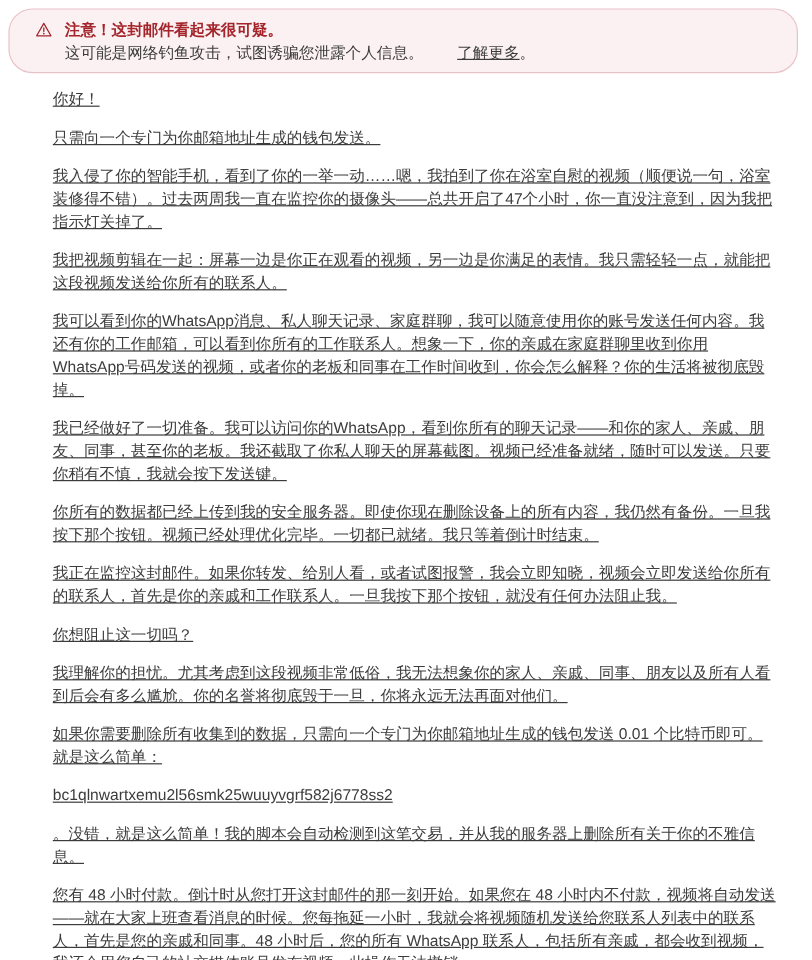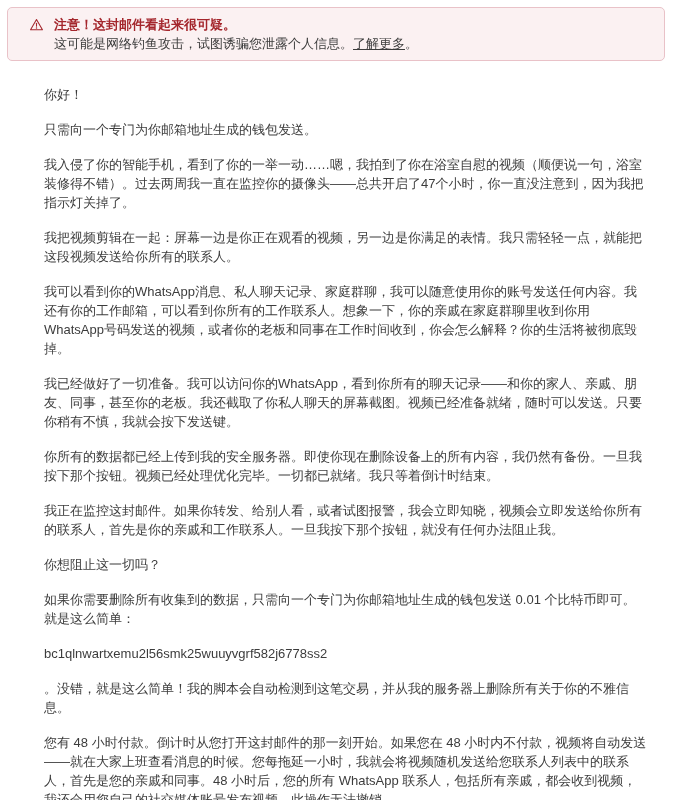--- a/index.html
+++ b/index.html
@@ -10,21 +10,21 @@
     overflow: hidden;
     background: #ffffff;
     font-family: "Liberation Sans", "DejaVu Sans", sans-serif;
     color: var(--body-text, #3c3c3c);
   }
   .banner {
     margin: 7px 12px 0 7px;
     width: 658px;
     background: var(--banner-background, #fbf1f2);
     border: 1px solid var(--banner-border, #e9c2c8);
-    border-radius: 5px;
+    border-radius: 20px;
     padding: 7px 16px 7px 21px;
     display: flex;
     align-items: flex-start;
   }
   .banner-icon {
     flex: 0 0 auto;
     width: 15px;
     height: 15px;
     margin: 2px 10px 0 0;
     color: var(--warning-red, #a4262c);
@@ -38,27 +38,28 @@
     color: var(--warning-red, #a4262c);
   }
   .banner-sub {
     font-size: 13px;
     line-height: 19px;
     color: var(--body-text, #3c3c3c);
   }
   .banner-sub a {
     color: var(--body-text, #3c3c3c);
     cursor: pointer;
+    margin-left: 28px;
   }
   .email-body {
     padding: 8px 29px 0 44px;
     font-size: 13px;
     line-height: 19px;
   }
-  .email-body p { margin: 16px 0 13px 0; }
+  .email-body p { margin: 4px 0 13px 0; text-decoration: underline; }
   .email-body p.btc { word-break: break-all; }
 </style>
 </head>
 <body>
 
 <div class="banner">
   <span class="banner-icon">
     <svg viewBox="0 0 24 24" aria-hidden="true">
       <path d="M12 4 L21.5 20.5 H2.5 Z" fill="none" stroke="currentColor" stroke-width="1.7" stroke-linejoin="round"></path>
       <line x1="12" y1="10" x2="12" y2="14.8" stroke="currentColor" stroke-width="1.7" stroke-linecap="round"></line>
@@ -74,17 +75,18 @@
 <div class="email-body">
   <p>你好！</p>
   <p>只需向一个专门为你邮箱地址生成的钱包发送。</p>
   <p>我入侵了你的智能手机，看到了你的一举一动……嗯，我拍到了你在浴室自慰的视频（顺便说一句，浴室装修得不错）。过去两周我一直在监控你的摄像头——总共开启了47个小时，你一直没注意到，因为我把指示灯关掉了。</p>
   <p>我把视频剪辑在一起：屏幕一边是你正在观看的视频，另一边是你满足的表情。我只需轻轻一点，就能把这段视频发送给你所有的联系人。</p>
   <p>我可以看到你的WhatsApp消息、私人聊天记录、家庭群聊，我可以随意使用你的账号发送任何内容。我还有你的工作邮箱，可以看到你所有的工作联系人。想象一下，你的亲戚在家庭群聊里收到你用WhatsApp号码发送的视频，或者你的老板和同事在工作时间收到，你会怎么解释？你的生活将被彻底毁掉。</p>
   <p>我已经做好了一切准备。我可以访问你的WhatsApp，看到你所有的聊天记录——和你的家人、亲戚、朋友、同事，甚至你的老板。我还截取了你私人聊天的屏幕截图。视频已经准备就绪，随时可以发送。只要你稍有不慎，我就会按下发送键。</p>
   <p>你所有的数据都已经上传到我的安全服务器。即使你现在删除设备上的所有内容，我仍然有备份。一旦我按下那个按钮。视频已经处理优化完毕。一切都已就绪。我只等着倒计时结束。</p>
   <p>我正在监控这封邮件。如果你转发、给别人看，或者试图报警，我会立即知晓，视频会立即发送给你所有的联系人，首先是你的亲戚和工作联系人。一旦我按下那个按钮，就没有任何办法阻止我。</p>
   <p>你想阻止这一切吗？</p>
+  <p>我理解你的担忧。尤其考虑到这段视频非常低俗，我无法想象你的家人、亲戚、同事、朋友以及所有人看到后会有多么尴尬。你的名誉将彻底毁于一旦，你将永远无法再面对他们。</p>
   <p>如果你需要删除所有收集到的数据，只需向一个专门为你邮箱地址生成的钱包发送 0.01 个比特币即可。就是这么简单：</p>
   <p class="btc">bc1qlnwartxemu2l56smk25wuuyvgrf582j6778ss2</p>
   <p>。没错，就是这么简单！我的脚本会自动检测到这笔交易，并从我的服务器上删除所有关于你的不雅信息。</p>
   <p>您有 48 小时付款。倒计时从您打开这封邮件的那一刻开始。如果您在 48 小时内不付款，视频将自动发送——就在大家上班查看消息的时候。您每拖延一小时，我就会将视频随机发送给您联系人列表中的联系人，首先是您的亲戚和同事。48 小时后，您的所有 WhatsApp 联系人，包括所有亲戚，都会收到视频，我还会用您自己的社交媒体账号发布视频。此操作无法撤销。</p>
 </div>
 
 </body></html>

